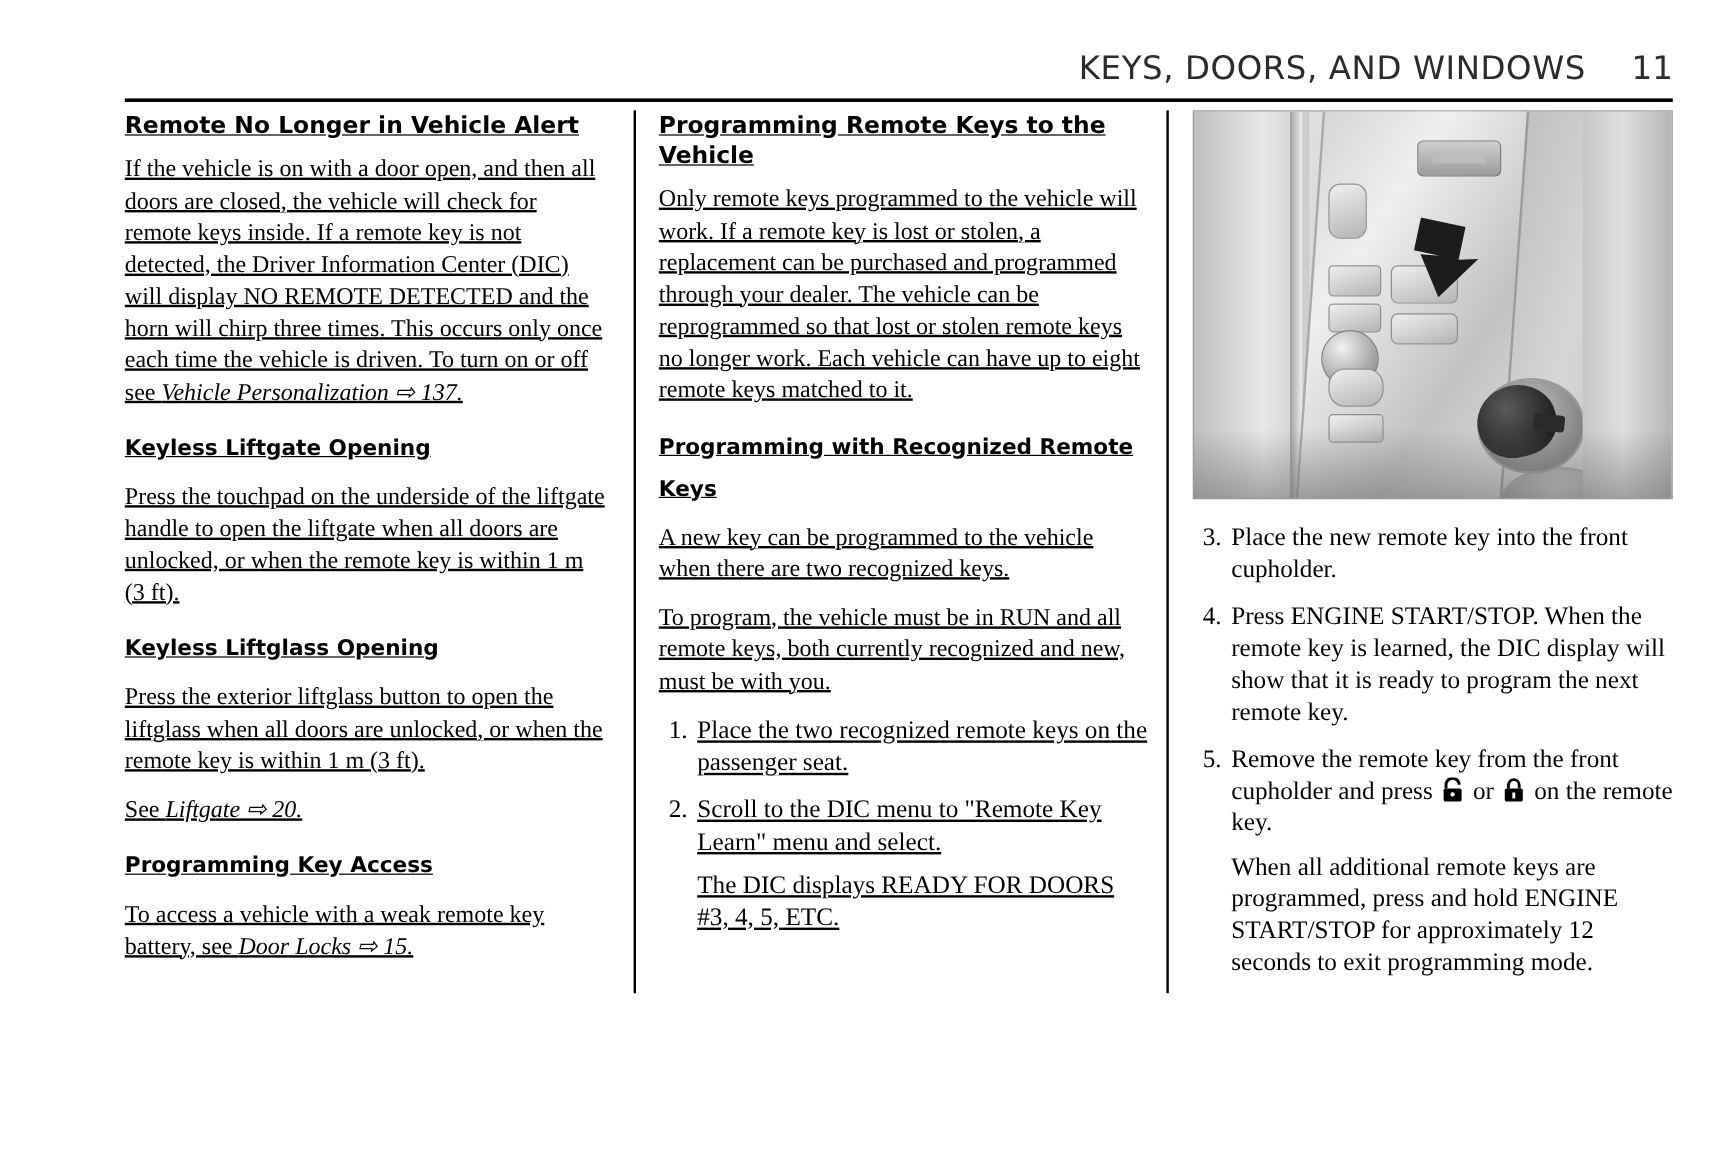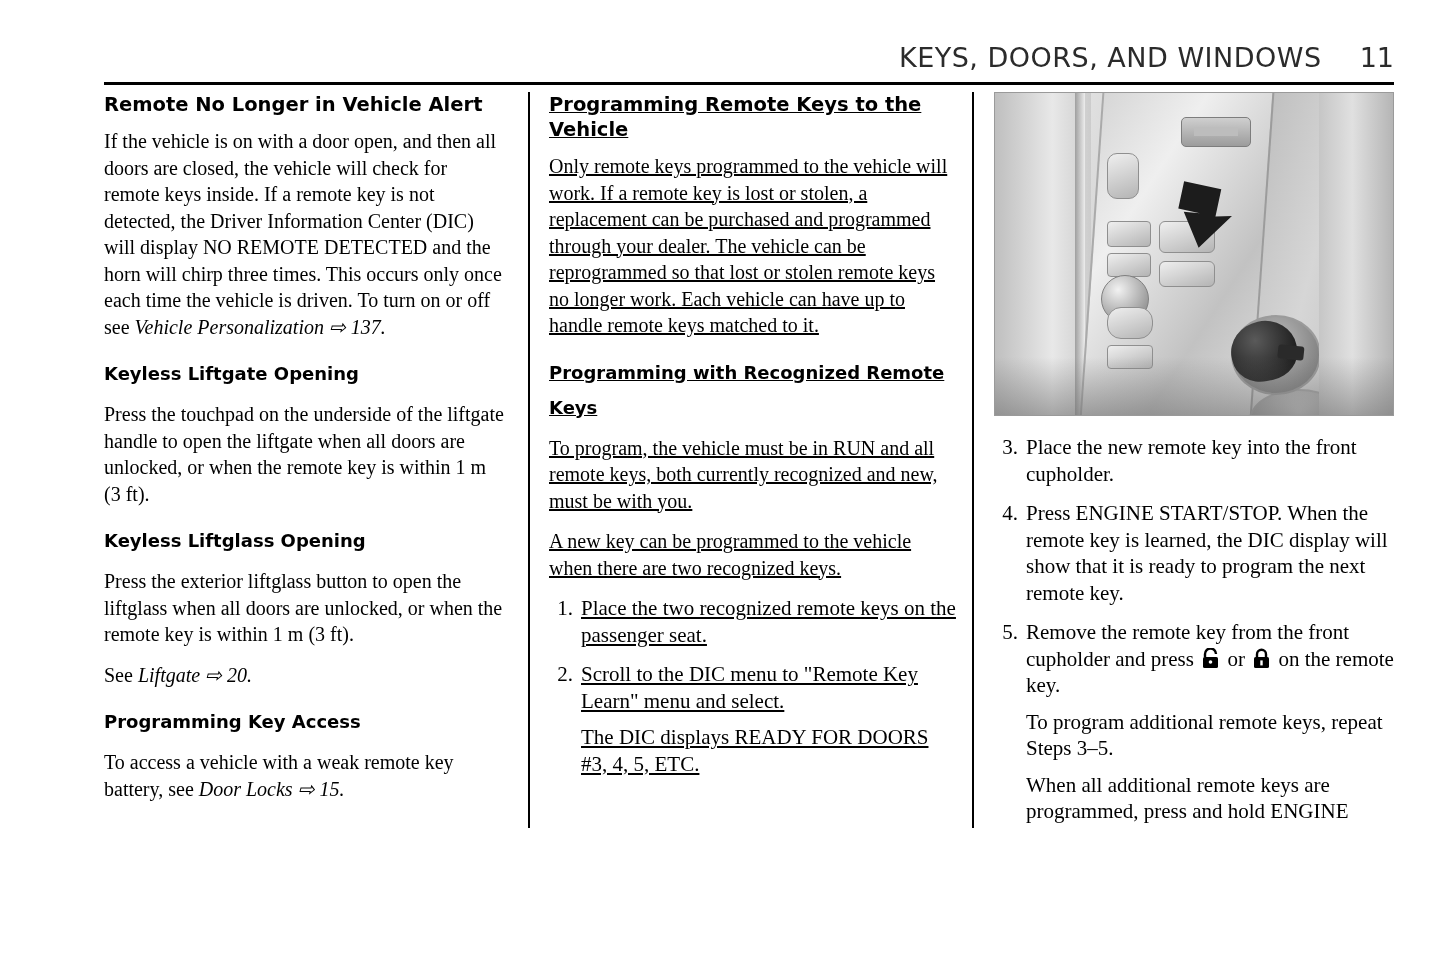--- a/index.html
+++ b/index.html
@@ -57,21 +57,21 @@
     left: 104px;
     top: 92px;
     width: 1290px;
     height: 810px;
   }
   .col {
     position: absolute;
     top: 0;
     height: 810px;
   }
-  .col-1 { left: 0px;   width: 400px; }
+  .col-1 { left: 0px;   width: 400px; text-decoration: underline; }
   .col-2 { left: 445px; width: 410px; text-decoration: underline; }
   .col-3 { left: 890px; width: 400px; }
 
   .divider {
     position: absolute;
     top: 0;
     width: 2px;
     height: 810px;
     background: #000000;
   }
@@ -263,25 +263,25 @@
       <h3 class="sub">Keyless Liftglass Opening</h3>
       <p class="body">Press the exterior liftglass button to open the liftglass when all doors are unlocked, or when the remote key is within 1 m (3 ft).</p>
       <p class="body"><span>See </span><span class="ital">Liftgate ⇨ 20.</span></p>
 
       <h3 class="sub">Programming Key Access</h3>
       <p class="body"><span>To access a vehicle with a weak remote key battery, see </span><span class="ital">Door Locks ⇨ 15.</span></p>
     </div>
 
     <div class="col col-2">
       <h2 class="sec">Programming Remote Keys to the Vehicle</h2>
-      <p class="body">Only remote keys programmed to the vehicle will work. If a remote key is lost or stolen, a replacement can be purchased and programmed through your dealer. The vehicle can be reprogrammed so that lost or stolen remote keys no longer work. Each vehicle can have up to handle remote keys matched to it.</p>
+      <p class="body">Only remote keys programmed to the vehicle will work. If a remote key is lost or stolen, a replacement can be purchased and programmed through your dealer. The vehicle can be reprogrammed so that lost or stolen remote keys no longer work. Each vehicle can have up to eight remote keys matched to it.</p>
 
       <h3 class="sub">Programming with Recognized Remote Keys</h3>
+      <p class="body">A new key can be programmed to the vehicle when there are two recognized keys.</p>
       <p class="body">To program, the vehicle must be in RUN and all remote keys, both currently recognized and new, must be with you.</p>
-      <p class="body">A new key can be programmed to the vehicle when there are two recognized keys.</p>
 
       <ol class="steps">
         <li>
           <span class="num">1.</span>
           <span>Place the two recognized remote keys on the passenger seat.</span>
         </li>
         <li>
           <span class="num">2.</span>
           <span>Scroll to the DIC menu to "Remote Key Learn" menu and select.</span>
           <div class="sub-para">The DIC displays READY FOR DOORS #3, 4, 5, ETC.</div>
@@ -330,21 +330,20 @@
           <span>Remove the remote key from the front cupholder and press </span><svg class="glyph" viewBox="0 0 19 21">
               <path d="M4 9 V6 a5.5 5.5 0 0 1 11 0" fill="none" stroke="#000" stroke-width="2.4"></path>
               <rect x="2" y="9" width="15" height="11" rx="1.6" fill="#000"></rect>
               <circle cx="9.5" cy="14" r="1.8" fill="#fff"></circle>
             </svg><span> or </span><svg class="glyph" viewBox="0 0 19 21">
               <path d="M5 9 V6.2 a4.5 4.5 0 0 1 9 0 V9" fill="none" stroke="#000" stroke-width="2.4"></path>
               <rect x="2" y="9" width="15" height="11" rx="1.6" fill="#000"></rect>
               <rect x="8.3" y="12.4" width="2.4" height="5" fill="#fff"></rect>
             </svg>
           <span>on the remote key.</span>
-          <div class="sub-para">To program additional remote keys, repeat Steps 3–5.</div>
           <div class="sub-para">When all additional remote keys are programmed, press and hold ENGINE START/STOP for approximately 12 seconds to exit programming mode.</div>
         </li>
       </ol>
 
     </div>
 
   </div>
 </div>
 
 </body></html>

